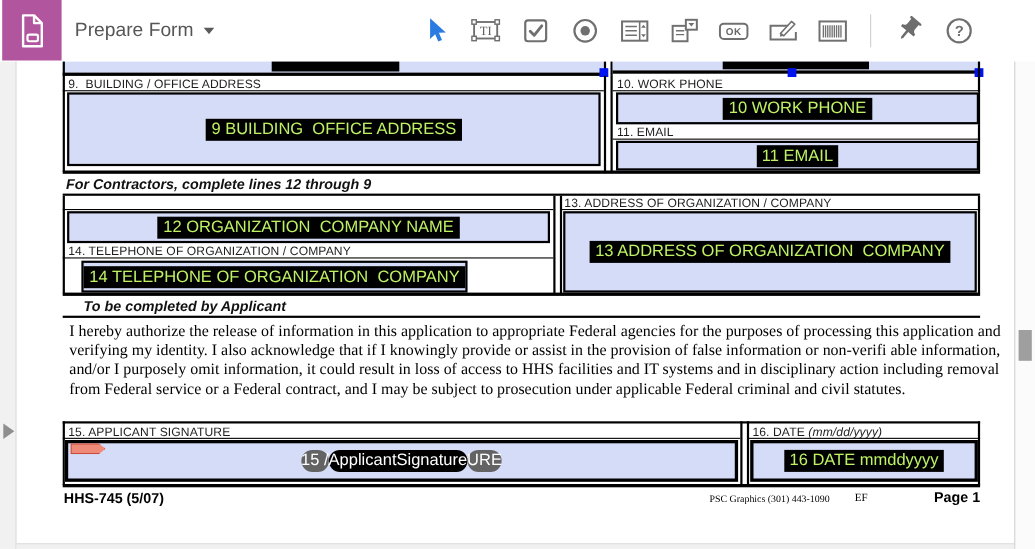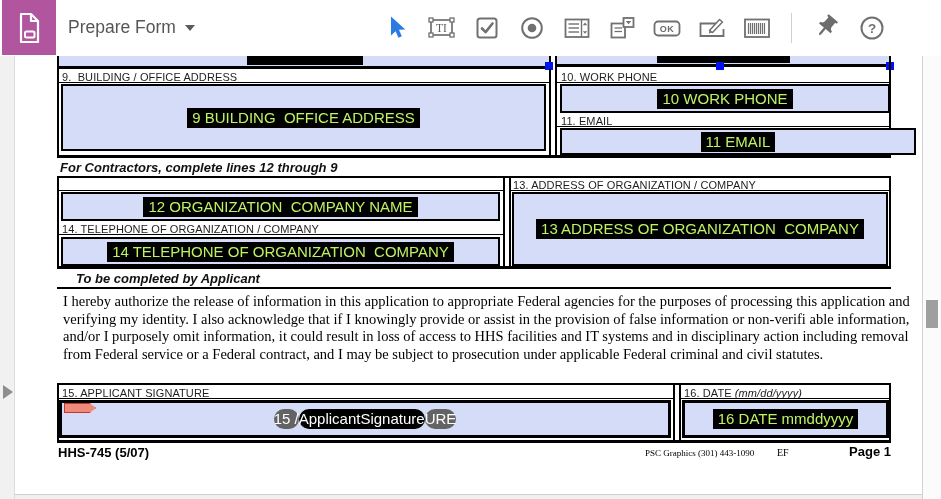--- a/index.html
+++ b/index.html
@@ -194,42 +194,42 @@
     </div>
 
     <div class="lbl" style="left:561px;top:15px;">10. WORK PHONE</div>
     <div class="rule" style="left:557px;top:26px;width:334px;height:1px;"></div>
     <div class="fieldbox" style="left:560px;top:28px;width:330px;height:29px;">
       <span class="bar">10 WORK PHONE</span>
     </div>
 
     <div class="lbl" style="left:561px;top:59px;">11. EMAIL</div>
     <div class="rule" style="left:557px;top:70px;width:334px;height:1px;"></div>
-    <div class="fieldbox" style="left:560px;top:72px;width:356px;height:27px;">
+    <div class="fieldbox" style="left:560px;top:72px;width:330px;height:27px;">
       <span class="bar">11 EMAIL</span>
     </div>
 
     <div class="rule" style="left:57px;top:99px;width:834px;height:3px;"></div>
     <div class="section" style="left:60px;top:104px;">For Contractors, complete lines 12 through 9</div>
     <div class="rule" style="left:57px;top:120px;width:834px;height:2px;"></div>
 
     <div class="rule" style="left:57px;top:122px;width:2px;height:89px;"></div>
     <div class="rule" style="left:889px;top:122px;width:2px;height:89px;"></div>
     <div class="rule" style="left:503px;top:122px;width:2px;height:89px;"></div>
     <div class="rule" style="left:509px;top:122px;width:2px;height:89px;"></div>
 
     <div class="lbl" style="left:62px;top:123px;margin-top:24px;">12. ORGANIZATION / COMPANY NAME</div>
     <div class="rule" style="left:57px;top:134px;width:446px;height:1px;"></div>
     <div class="fieldbox" style="left:61px;top:136px;width:439px;height:29px;">
       <span class="bar">12 ORGANIZATION  COMPANY NAME</span>
     </div>
 
     <div class="lbl" style="left:62px;top:167px;">14. TELEPHONE OF ORGANIZATION / COMPANY</div>
     <div class="rule" style="left:57px;top:178px;width:446px;height:1px;"></div>
-    <div class="fieldbox" style="left:61px;top:181px;width:439px;height:29px;">
+    <div class="fieldbox" style="left:74px;top:181px;width:351px;height:29px;">
       <span class="bar">14 TELEPHONE OF ORGANIZATION  COMPANY</span>
     </div>
 
     <div class="lbl" style="left:513px;top:123px;">13. ADDRESS OF ORGANIZATION / COMPANY</div>
     <div class="rule" style="left:510px;top:134px;width:381px;height:1px;"></div>
     <div class="fieldbox" style="left:512px;top:136px;width:376px;height:74px;">
       <span class="bar">13 ADDRESS OF ORGANIZATION  COMPANY</span>
     </div>
 
     <div class="rule" style="left:57px;top:210px;width:834px;height:3px;"></div>

